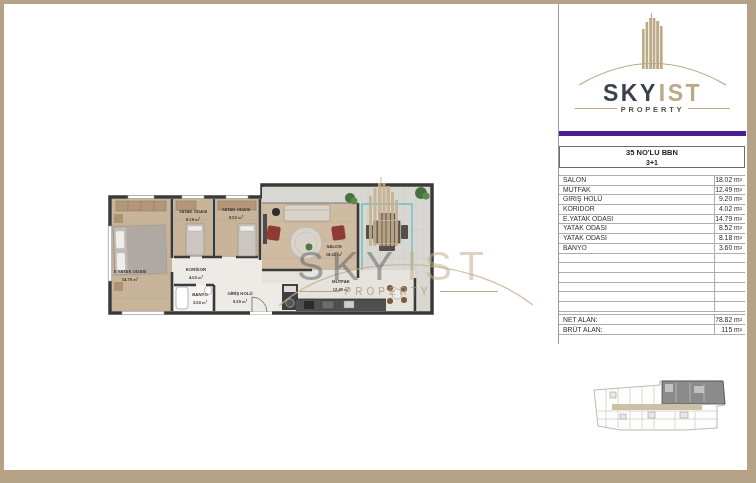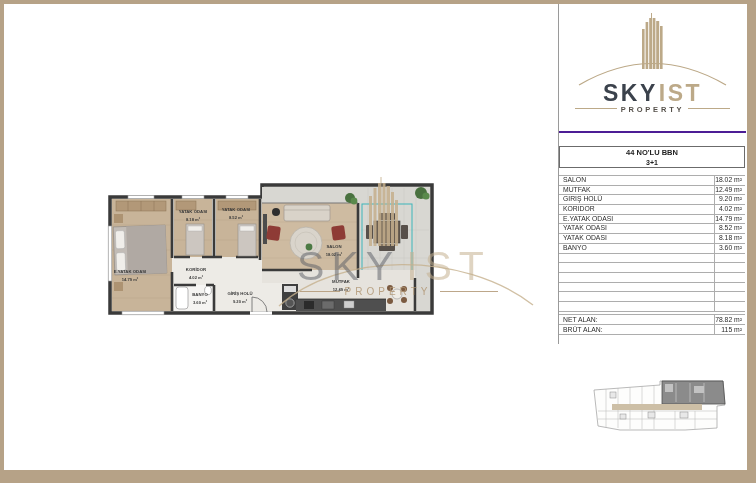--- a/index.html
+++ b/index.html
@@ -7,21 +7,21 @@
         font-family:"Liberation Sans", sans-serif;}
   .frame{position:absolute;background:#b6a287;}
   .frame.top{left:0;top:0;right:0;height:4px;}
   .frame.left{left:0;top:0;bottom:0;width:4px;}
   .frame.right{right:0;top:0;bottom:0;width:9px;}
   .frame.bottom{left:0;bottom:0;right:0;height:13px;}
 
   .divider{position:absolute;left:558px;top:4px;width:1px;height:340px;background:#9a9a9a;}
 
   .panel{position:absolute;left:559px;top:4px;width:187px;height:470px;color:#222;}
-  .logo-box{position:absolute;left:0;top:0;width:100%;height:127px;border-bottom:2px solid #4c1d95;}
+  .logo-box{position:absolute;left:0;top:0;width:100%;height:127px;border-bottom:5px solid #4c1d95;}
   .unit-box{position:absolute;left:0;top:142px;right:1px;height:22px;border:1px solid #6b6b6b;
             box-sizing:border-box;text-align:center;}
   .unit-box .l1{font-size:7.5px;font-weight:bold;line-height:11px;}
   .unit-box .l2{font-size:7px;font-weight:bold;line-height:9px;}
   .rows{position:absolute;left:0;top:171px;right:1px;border-top:1px solid #adadad;}
   .trow{display:flex;height:9.7px;box-sizing:border-box;border-bottom:1px solid #adadad;
         font-size:6.8px;line-height:8.3px;color:#2a2a2a;}
   .tlabel{flex:1;padding-left:4px;white-space:nowrap;overflow:hidden;}
   .tvalue{width:31px;border-left:1px solid #adadad;text-align:right;padding-right:3px;box-sizing:border-box;}
   .summary{position:absolute;left:0;top:310px;right:1px;border-top:1px solid #adadad;}
@@ -230,21 +230,21 @@
         </g>
         <path d="M20,81 Q93.5,38 167,81" fill="none" stroke="#bca988" stroke-width="1.2"></path>
         <text x="93.5" y="97" font-size="23" letter-spacing="2.5" font-weight="600" text-anchor="middle"><tspan fill="#3b424c">SKY</tspan><tspan dx="1" fill="#bca988">IST</tspan></text>
         <line x1="16" y1="104.5" x2="58" y2="104.5" stroke="#bca988" stroke-width="1"></line>
         <line x1="129" y1="104.5" x2="171" y2="104.5" stroke="#bca988" stroke-width="1"></line>
         <text x="93.5" y="108" font-size="7.5" letter-spacing="2.8" font-weight="600" text-anchor="middle" fill="#55504a">PROPERTY</text>
       </svg>
     </div>
 
     <div class="unit-box">
-      <div class="l1">44 NO'LU BBN</div>
+      <div class="l1">35 NO'LU BBN</div>
       <div class="l2">3+1</div>
     </div>
 
     <div class="rows">
       <div class="trow">
         <span class="tlabel">SALON</span>
         <span class="tvalue">18.02 m²</span>
       </div>
       <div class="trow">
         <span class="tlabel">MUTFAK</span>

